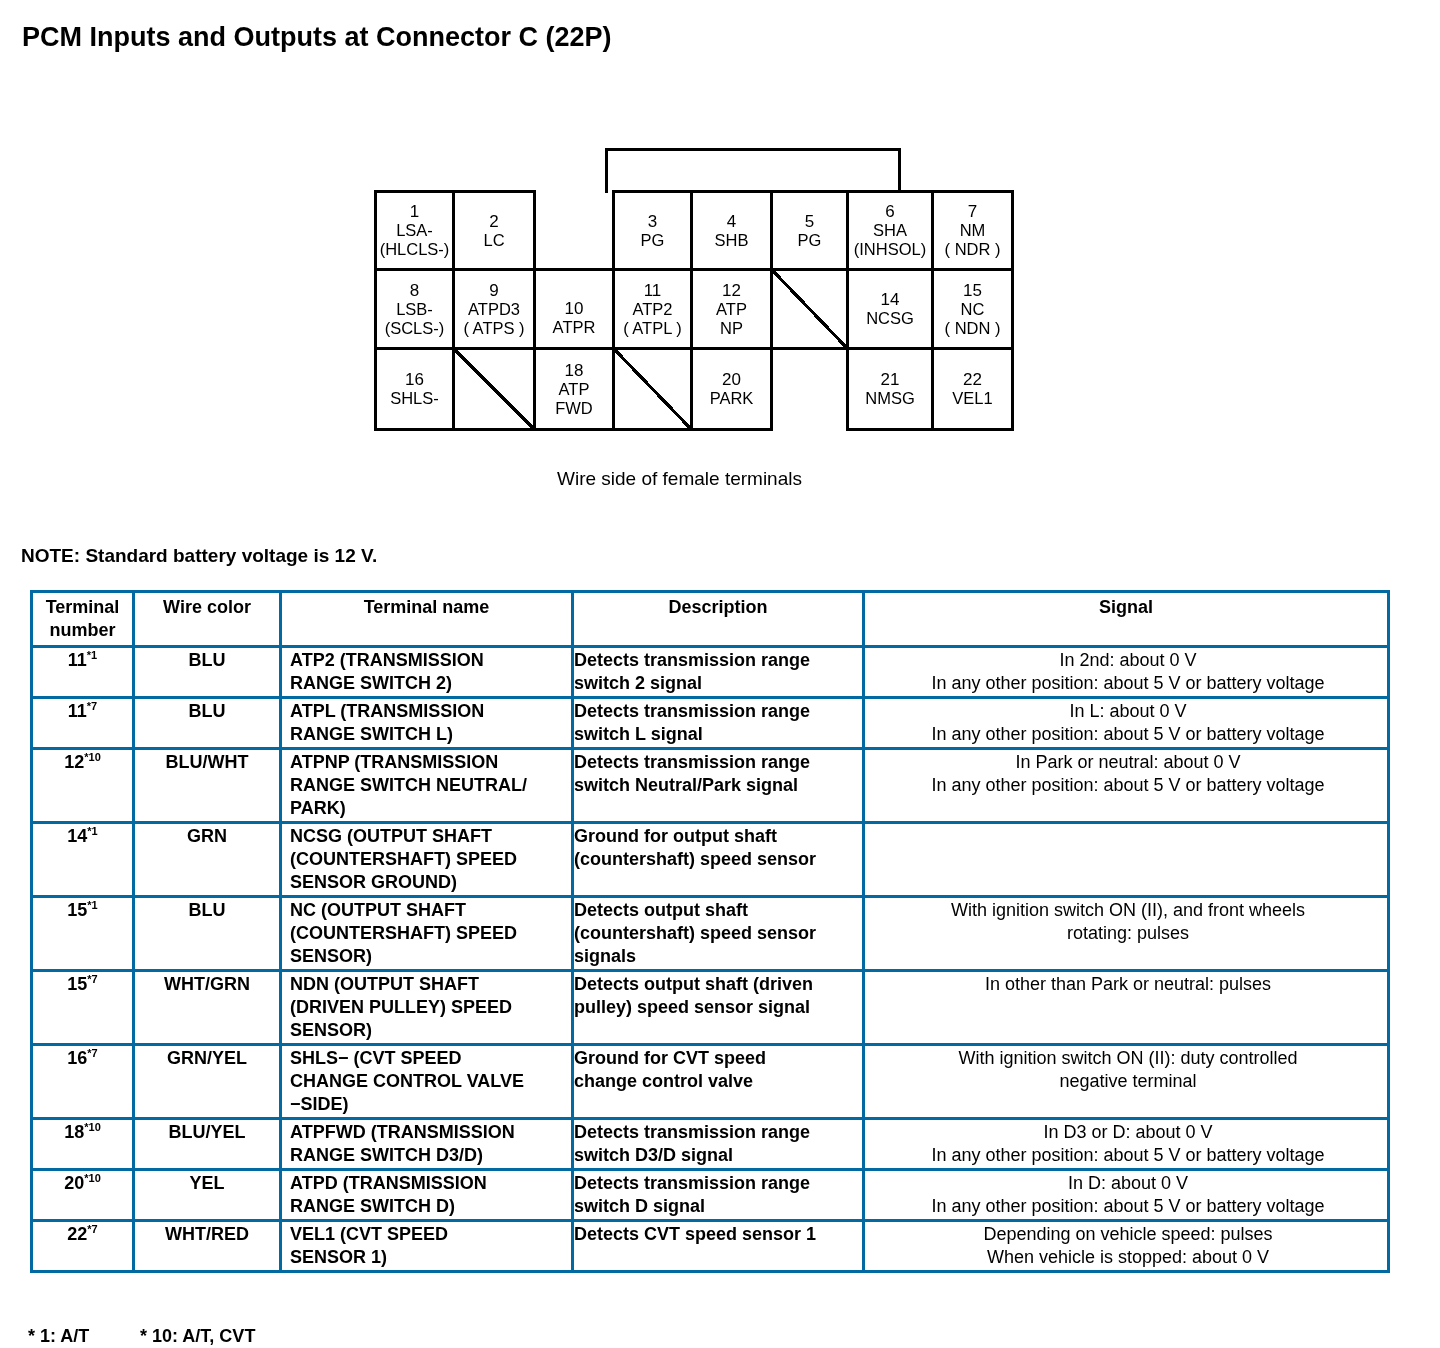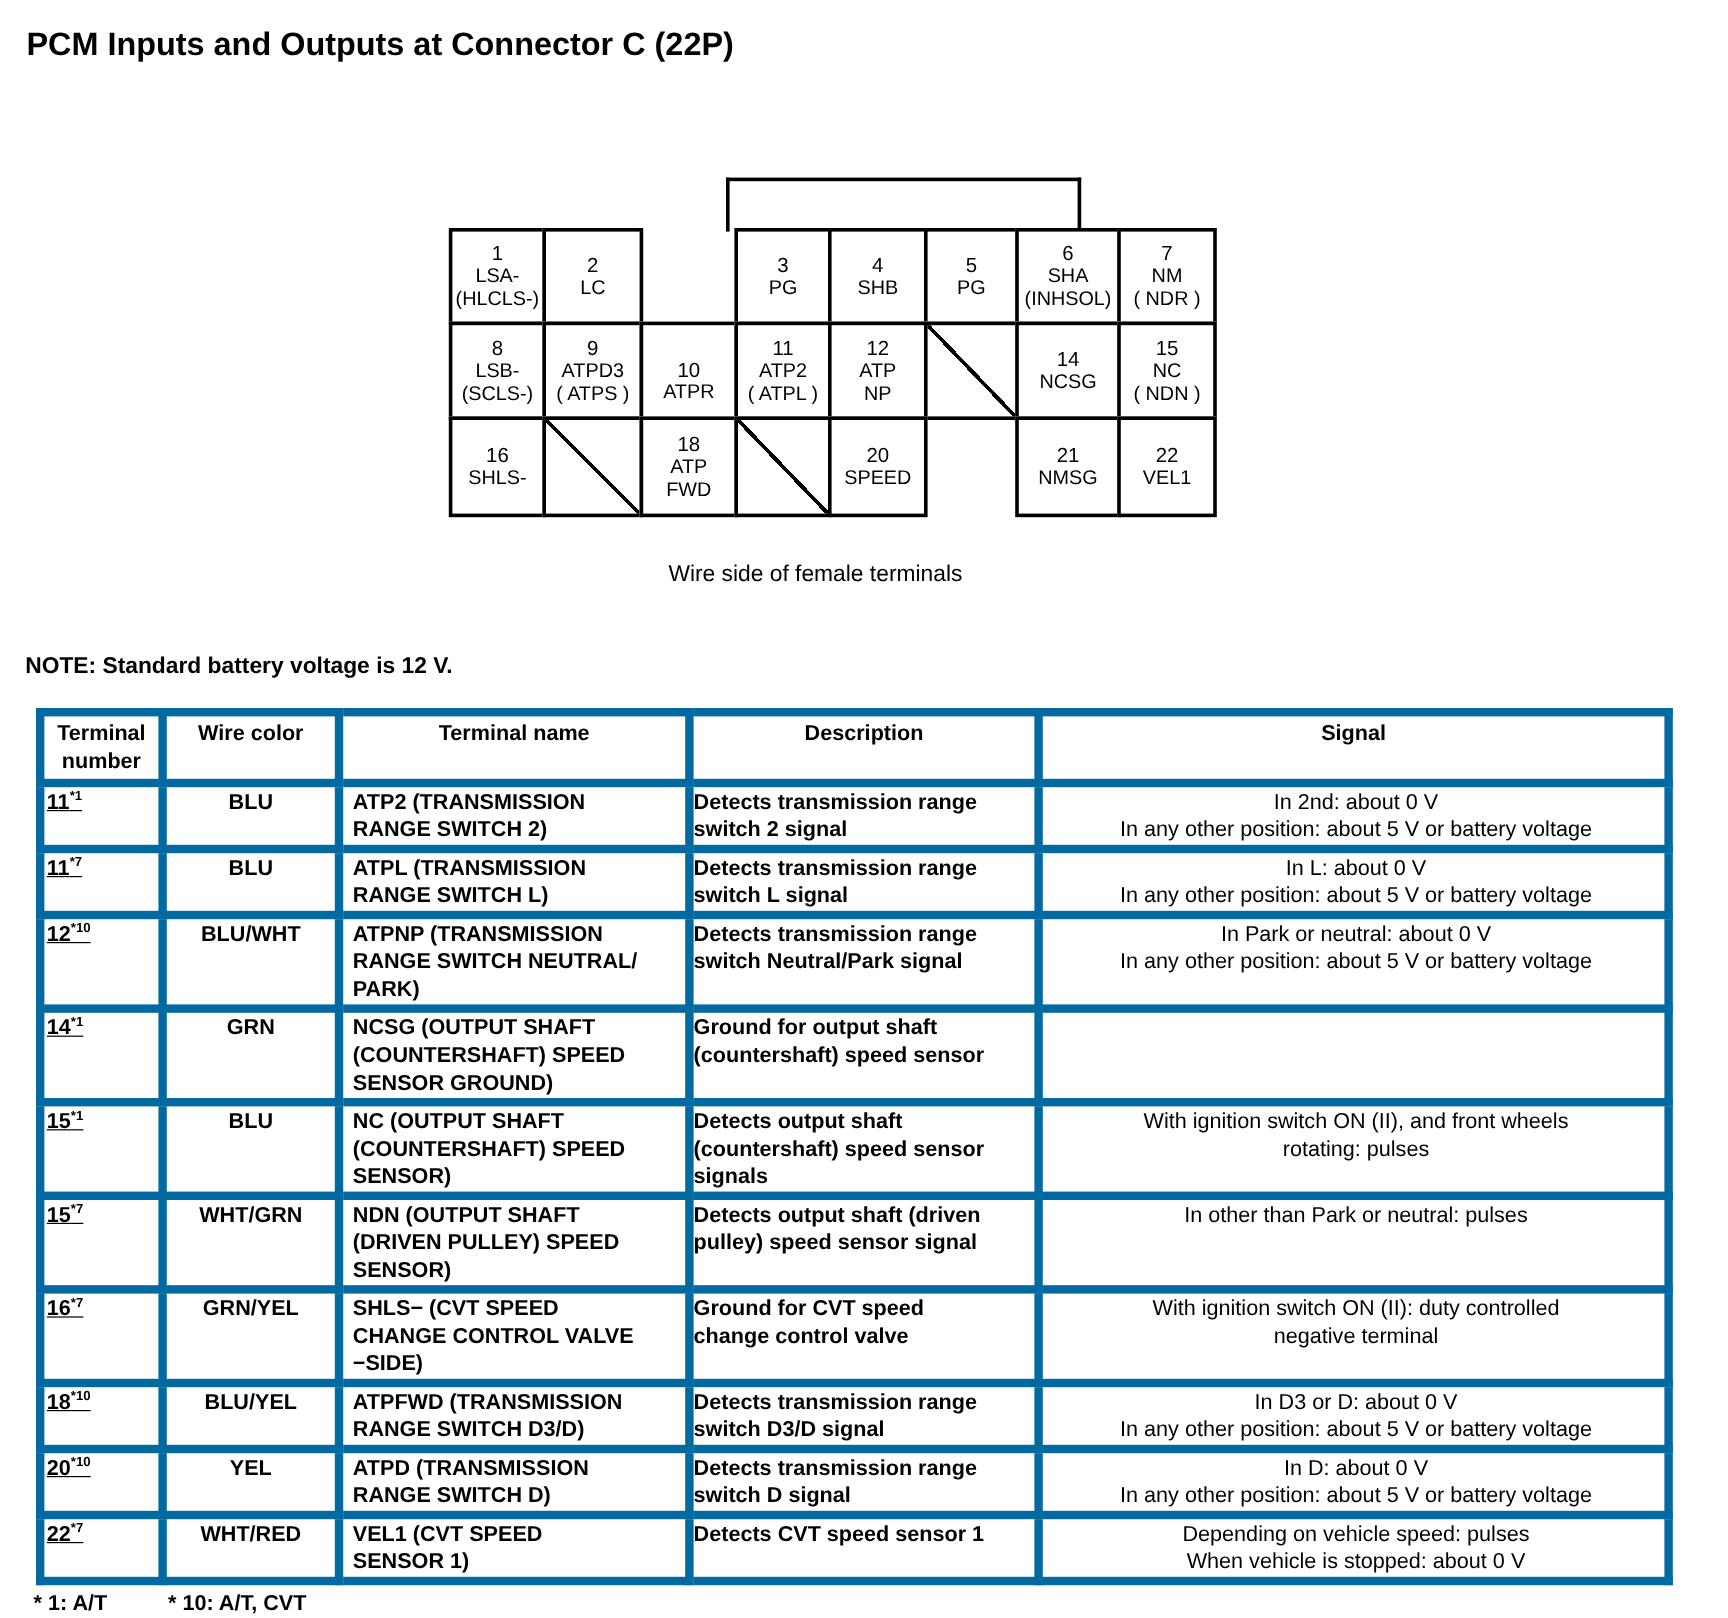--- a/index.html
+++ b/index.html
@@ -42,28 +42,28 @@
   }
   .battery-note {
     position:absolute; left:21px; top:545px; font-size:19px; font-weight:700;
   }
   
   table.terminal-table {
     position:absolute; left:30px; top:590px; width:1357px;
     border-collapse:collapse; table-layout:fixed;
   }
   table.terminal-table th, table.terminal-table td {
-    border:7px solid #0369a1; vertical-align:top;
+    border:3px solid #0369a1; vertical-align:top;
     font-size:18px; line-height:23px;
   }
   table.terminal-table th {
     font-weight:700; text-align:center; padding:3px 4px; height:48px;
     vertical-align:top;
   }
-  td.c-term { font-weight:700; padding:1px 2px;text-decoration:underline; }
+  td.c-term { text-align:center; font-weight:700; padding:1px 2px; }
   td.c-term sup { font-size:11px; vertical-align:super; line-height:0; }
   td.c-wire { text-align:center; font-weight:700; padding:1px 2px; }
   td.c-name { font-weight:700; padding:1px 6px 1px 8px; }
   td.c-desc { font-weight:700; padding:1px 6px 1px 0; }
   td.c-sig  { font-weight:400; padding:1px 6px 1px 10px;text-align:center; }
   .cell-line { white-space:nowrap; }
   
   .footnotes {
     position:absolute; left:28px; top:1324px;
     font-size:18px; font-weight:700; line-height:25px;
@@ -149,21 +149,21 @@
       </div>
       <div class="ccell slash" style="left: 78px; top: 157px; width: 84px; height: 84px;"></div>
       <div class="ccell" style="left: 159px; top: 157px; width: 82px; height: 84px;">
         <div class="pin-num">18</div>
         <div class="pin-name">ATP</div>
         <div class="pin-name">FWD</div>
       </div>
       <div class="ccell slash" style="left: 238px; top: 157px; width: 81px; height: 84px;"></div>
       <div class="ccell" style="left: 316px; top: 157px; width: 83px; height: 84px;">
         <div class="pin-num">20</div>
-        <div class="pin-name">SPEED</div>
+        <div class="pin-name">PARK</div>
       </div>
       <div class="ccell" style="left: 472px; top: 157px; width: 88px; height: 84px;">
         <div class="pin-num">21</div>
         <div class="pin-name">NMSG</div>
       </div>
       <div class="ccell" style="left: 557px; top: 157px; width: 83px; height: 84px;">
         <div class="pin-num">22</div>
         <div class="pin-name">VEL1</div>
       </div>
     </div>

